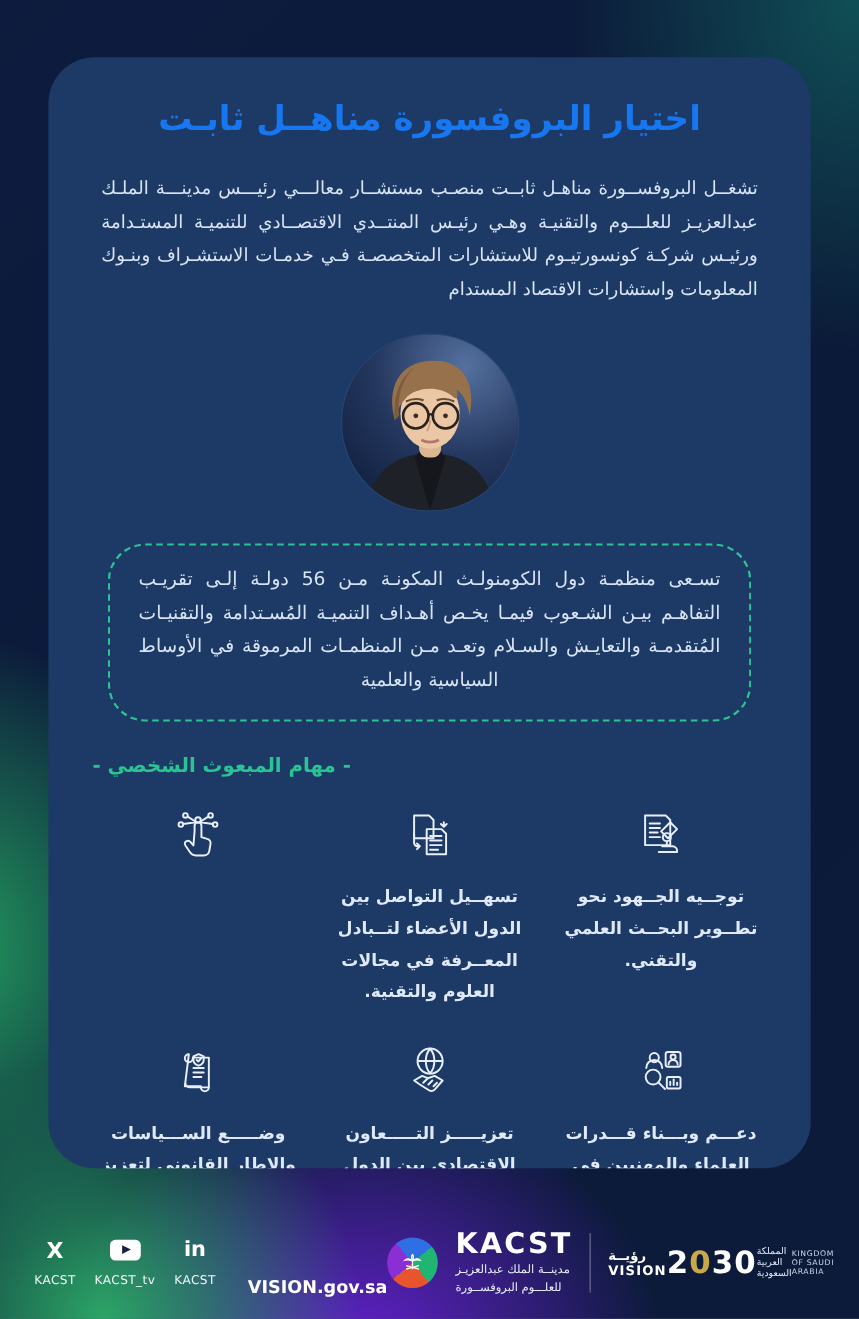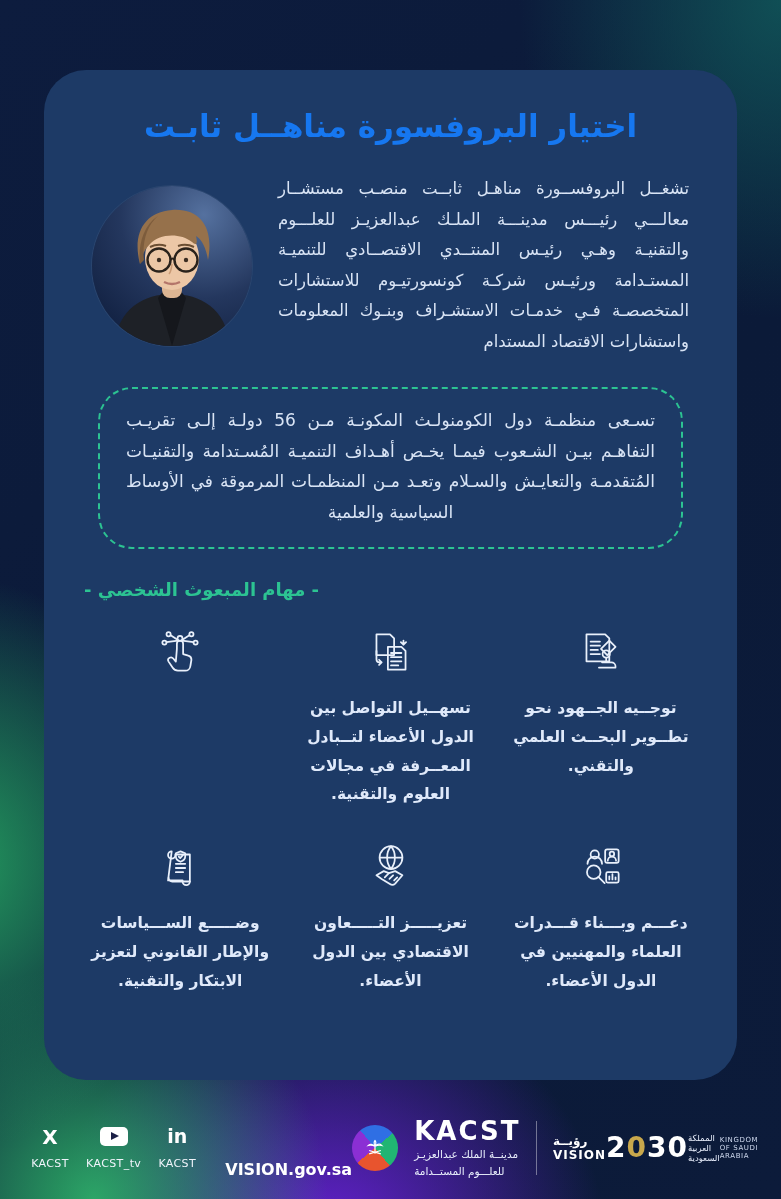--- a/index.html
+++ b/index.html
@@ -7,33 +7,33 @@
   .page{
     position:relative;width:781px;height:1199px;overflow:hidden;
     background:
       radial-gradient(48% 38% at 100% 0%, rgba(17,92,92,.80) 0%, rgba(17,92,92,0) 70%),
       radial-gradient(42% 34% at -5% 72%, rgba(36,160,96,.95) 0%, rgba(36,160,96,0) 70%),
       radial-gradient(40% 26% at 12% 100%, rgba(46,180,105,.9) 0%, rgba(46,180,105,0) 75%),
       radial-gradient(52% 30% at 42% 103%, rgba(106,33,216,.95) 0%, rgba(106,33,216,0) 68%),
       linear-gradient(135deg,#0d1c3e 0%,#0b1a38 55%,#0c1b3a 100%);
   }
   .card{
-    position:absolute;left:44px;top:70px;width:693px;height:1010px;
+    position:absolute;left:44px;top:52px;width:693px;height:1010px;
     background:#1d3a66;border-radius:42px;box-sizing:border-box;
     padding:34px 40px 30px;direction:rtl;overflow:hidden;
   }
   .title{
     color:#1677f0;font-size:31px;font-weight:800;text-align:center;
     margin:4px 0 0;letter-spacing:0;
   }
   .subtitle{
     color:#2cc392;font-size:24px;font-weight:800;text-align:center;
     margin:26px auto 0;line-height:1.55;width:92%;
   }
-  .profile{display:flex;direction:rtl;align-items:center;gap:26px;margin-top:30px;padding:0 8px;}
+  .profile{display:flex;direction:rtl;align-items:center;gap:26px;margin-top:30px;padding:0 8px;flex-direction:column;}
   .bio{
     flex:1;color:#d9e4f5;font-size:16.5px;line-height:1.85;
     text-align:justify;margin:0;
   }
   .avatar{
     flex:none;width:160px;height:160px;border-radius:50%;overflow:hidden;
     box-shadow:0 0 0 1px rgba(255,255,255,.06);
   }
   .about-box{
     margin:30px 14px 0;border:2px dashed #2cc392;border-radius:34px;
@@ -259,21 +259,21 @@
         <span class="palm">
           <svg viewBox="0 0 24 24" width="20" height="20" fill="#ffffff" stroke="none">
             <path d="M12,10 v9 M12,10 C9,7 6,7 4,9 C8,8 10,9 12,10 Z M12,10 C15,7 18,7 20,9 C16,8 14,9 12,10 Z M12,10 C10,5 12,3 12,3 C12,3 14,5 12,10 Z" stroke="#fff" stroke-width="1.4" fill="none"></path>
             <path d="M5,19 L19,15 M5,15 L19,19" stroke="#fff" stroke-width="1.4"></path>
           </svg>
         </span>
       </div>
       <div class="kacst-text">
         <span class="kacst-word">KACST</span>
         <span class="kacst-ar">مدينــة الملك عبدالعزيـز</span>
-        <span class="kacst-ar">للعلـــوم المستــدامة</span>
+        <span class="kacst-ar">للعلـــوم البروفســورة</span>
       </div>
       <div class="brand-divider"></div>
       <div class="vision">
         <span class="vision-top">رؤيــة VISION</span>
         <span class="vision-year"><span>2</span><span class="gold">0</span><span>30</span></span>
         <span class="vision-ar">المملكة العربية السعودية</span>
         <span class="vision-en">KINGDOM OF SAUDI ARABIA</span>
       </div>
     </div>
 

